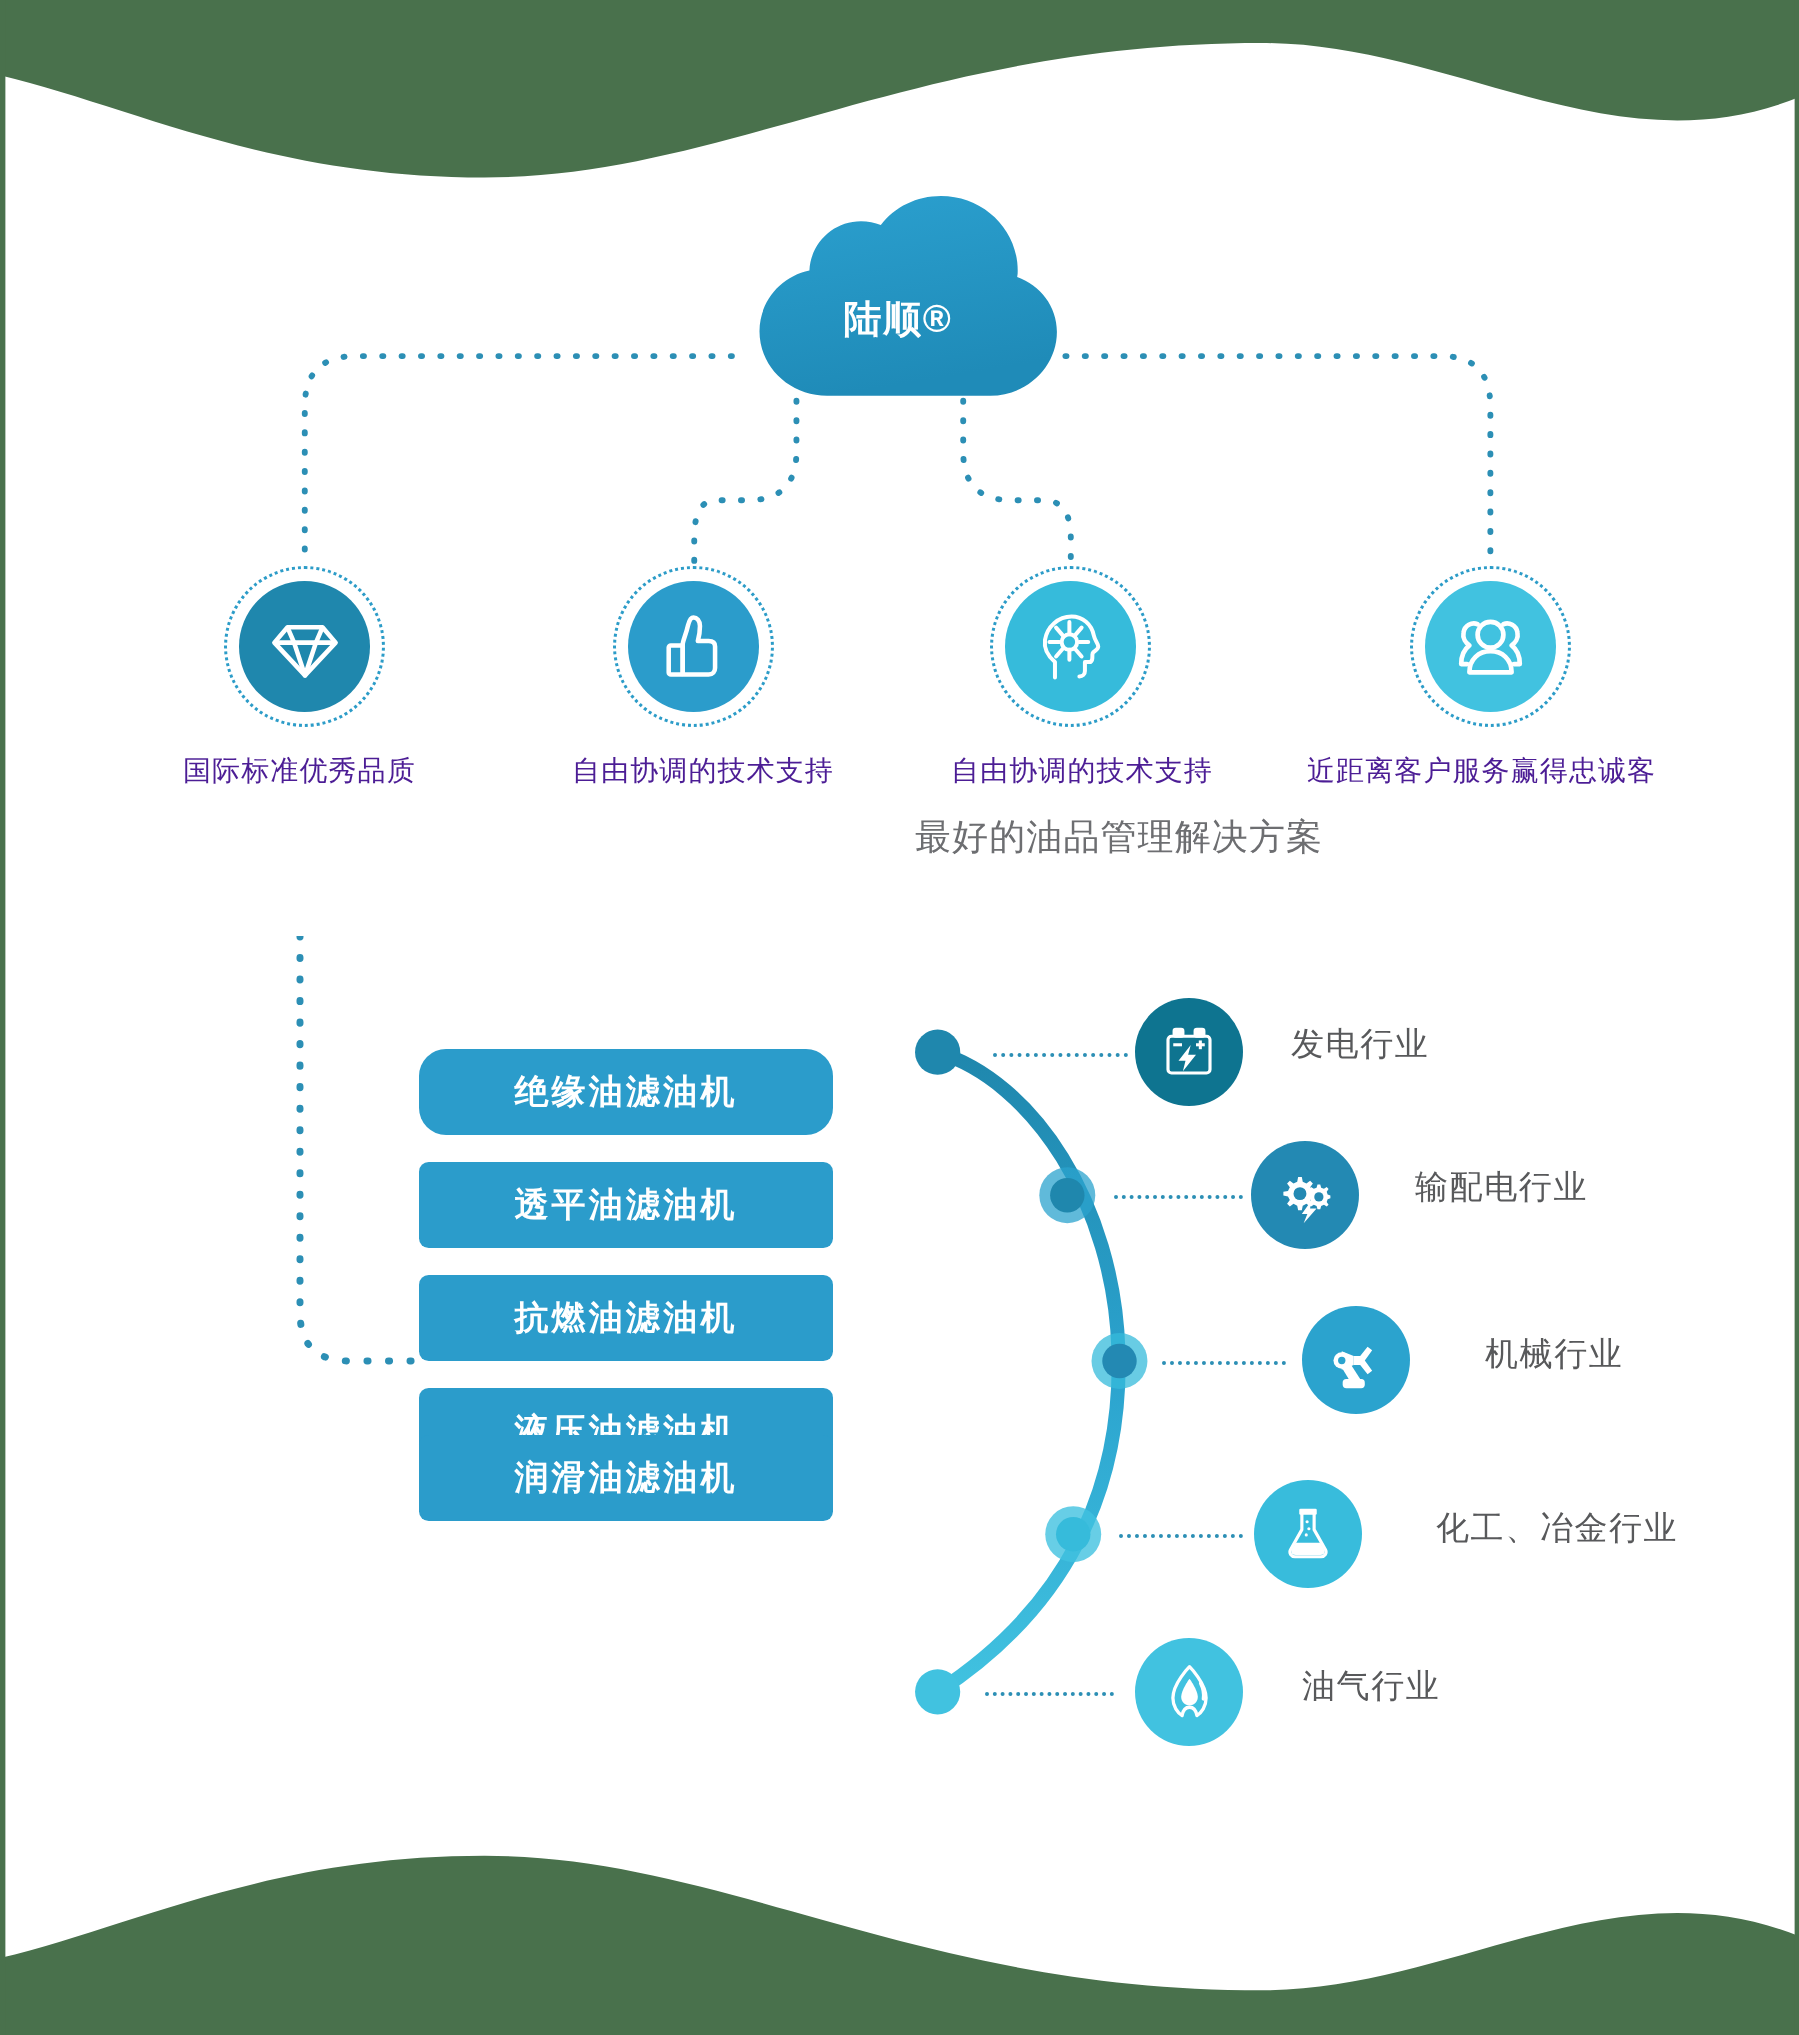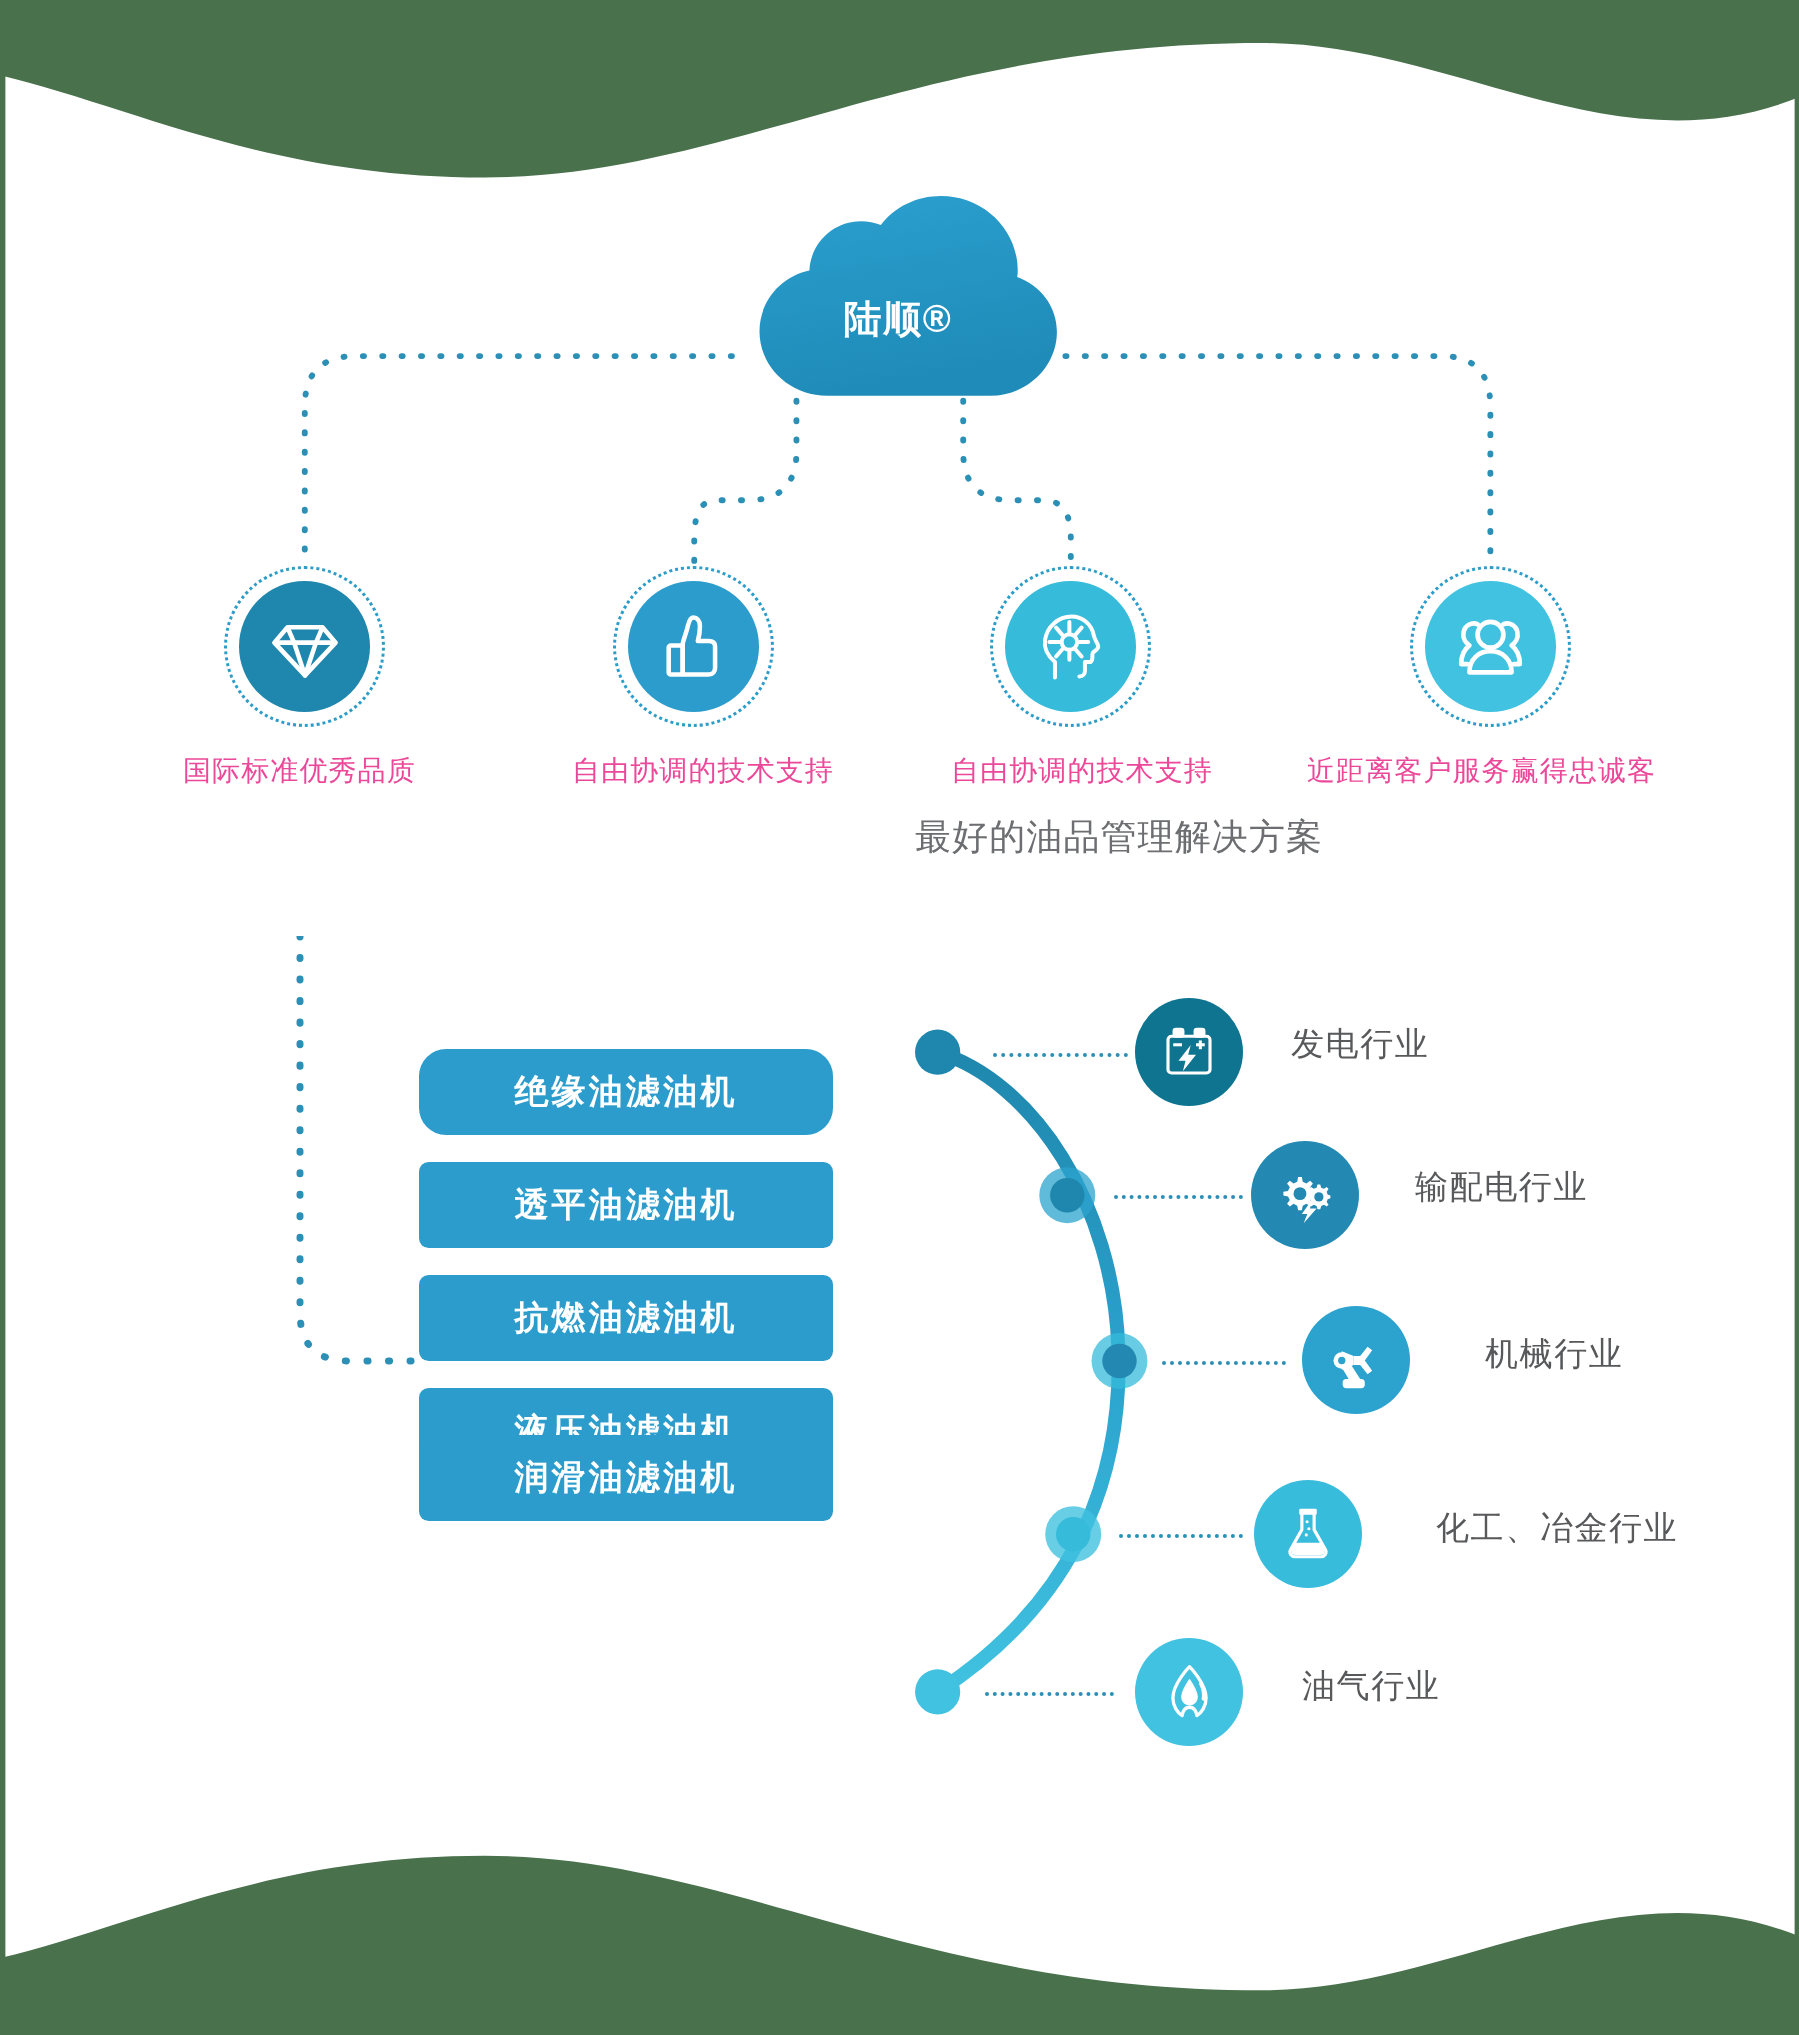--- a/index.html
+++ b/index.html
@@ -29,21 +29,21 @@
   .feature{position:absolute;width:161px;height:161px;}
   .feat-ring{
     position:absolute;left:0;top:0;width:161px;height:161px;border-radius:50%;
     border:3.8px dotted #2C9CC8;box-sizing:border-box;
   }
   .feat-disc{
     position:absolute;left:15px;top:15px;width:131px;height:131px;border-radius:50%;
     display:flex;align-items:center;justify-content:center;
   }
   .feat-caption{
-    position:absolute;top:752px;color:#ec4899;font-size:28px;
+    position:absolute;top:752px;color:#4c1d95;font-size:28px;
     white-space:nowrap;letter-spacing:1.1px;
   }
   #subtitle{
     position:absolute;left:915px;top:813px;color:#6D6E71;font-size:36px;
     white-space:nowrap;letter-spacing:1.1px;
   }
 
   
   .prod-btn{
     position:absolute;left:419px;width:414px;height:86px;border-radius:9.7px;

